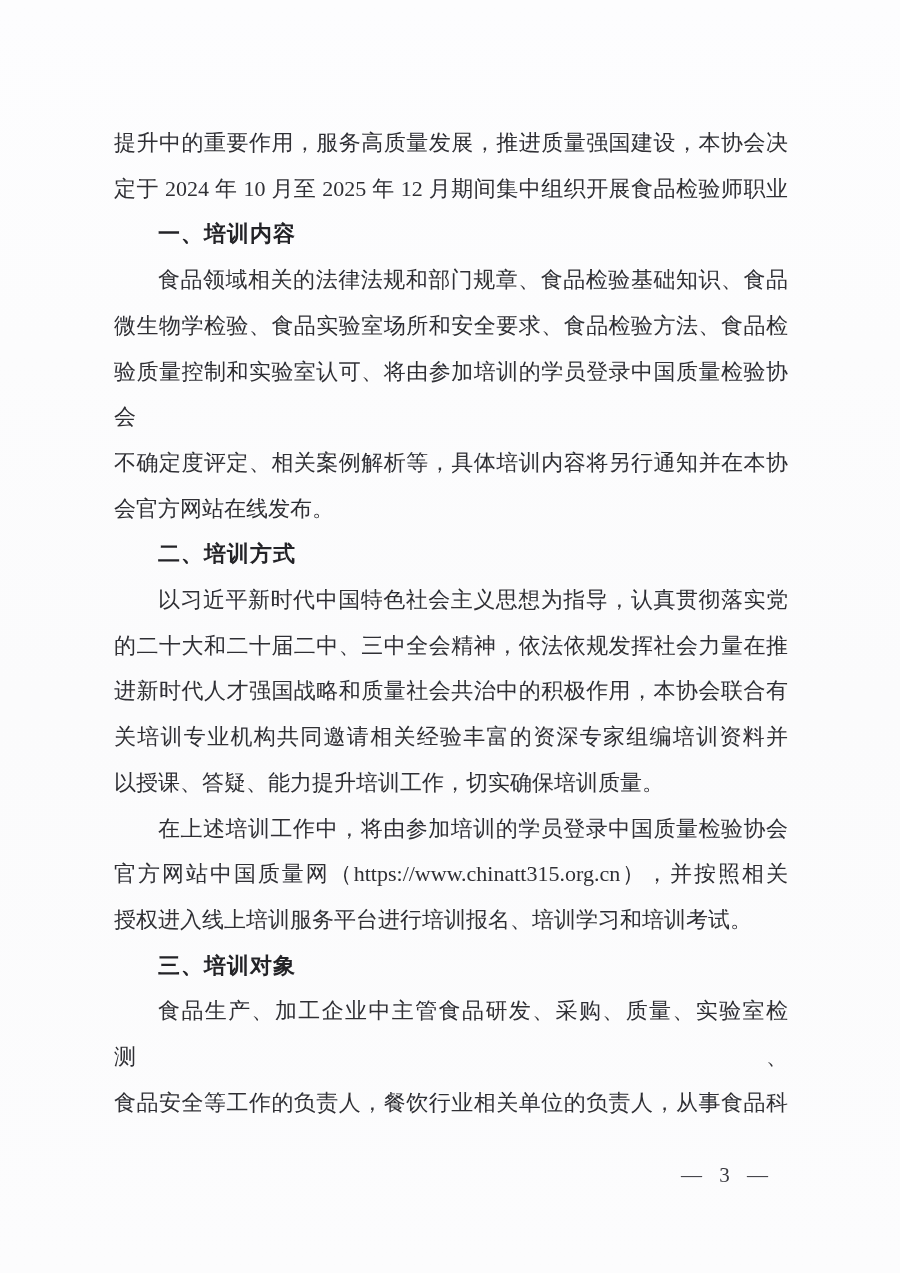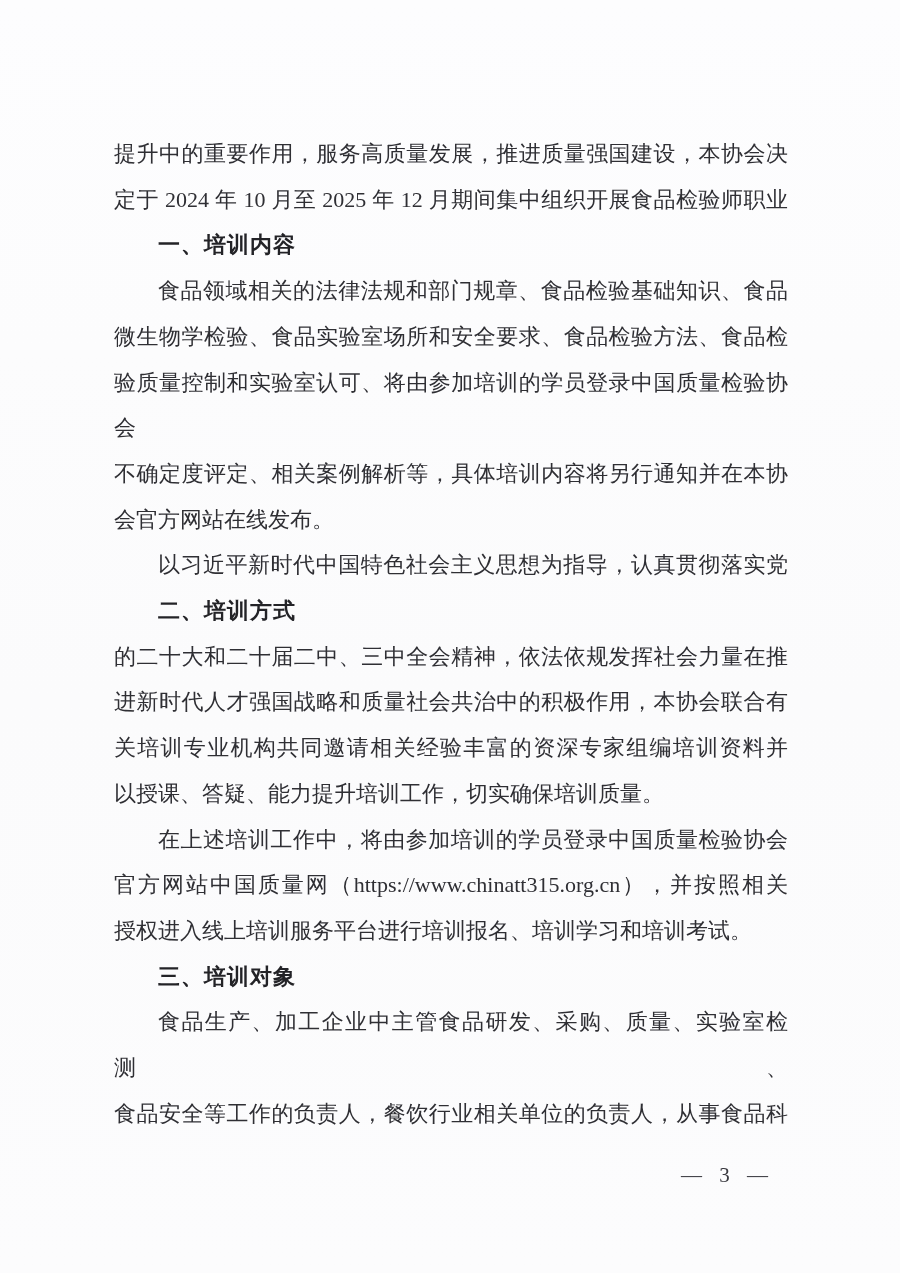--- a/index.html
+++ b/index.html
@@ -11,21 +11,21 @@
     position: relative;
     width: 900px;
     height: 1273px;
     background: linear-gradient(180deg, #fdfdfe 0%, #fbfbfc 55%, #fcfcfd 100%);
     overflow: hidden;
     font-family: "Liberation Serif", "DejaVu Serif", serif;
   }
   .body-text {
     position: absolute;
     left: 114px;
-    top: 131px;
+    top: 120px;
     width: 674px;
   }
   .ln {
     font-family: "Liberation Serif", "DejaVu Serif", serif;
     font-size: 22px;
     line-height: 45.7px;
     color: #2f2f34;
     text-align: justify;
     text-justify: inter-character;
     text-align-last: left;
@@ -68,22 +68,22 @@
 
   <div class="body-text">
     <div class="ln j">提升中的重要作用，服务高质量发展，推进质量强国建设，本协会决</div>
     <div class="ln j">定于 2024 年 10 月至 2025 年 12 月期间集中组织开展食品检验师职业</div>
     <div class="ln ind head">一、培训内容</div>
     <div class="ln ind j">食品领域相关的法律法规和部门规章、食品检验基础知识、食品</div>
     <div class="ln j">微生物学检验、食品实验室场所和安全要求、食品检验方法、食品检</div>
     <div class="ln j">验质量控制和实验室认可、将由参加培训的学员登录中国质量检验协会</div>
     <div class="ln j">不确定度评定、相关案例解析等，具体培训内容将另行通知并在本协</div>
     <div class="ln">会官方网站在线发布。</div>
+    <div class="ln ind head">二、培训方式</div>
     <div class="ln ind j">以习近平新时代中国特色社会主义思想为指导，认真贯彻落实党</div>
-    <div class="ln ind head">二、培训方式</div>
     <div class="ln j">的二十大和二十届二中、三中全会精神，依法依规发挥社会力量在推</div>
     <div class="ln j">进新时代人才强国战略和质量社会共治中的积极作用，本协会联合有</div>
     <div class="ln j">关培训专业机构共同邀请相关经验丰富的资深专家组编培训资料并</div>
     <div class="ln">以授课、答疑、能力提升培训工作，切实确保培训质量。</div>
     <div class="ln ind j">在上述培训工作中，将由参加培训的学员登录中国质量检验协会</div>
     <div class="ln j">官方网站中国质量网（https://www.chinatt315.org.cn），并按照相关</div>
     <div class="ln">授权进入线上培训服务平台进行培训报名、培训学习和培训考试。</div>
     <div class="ln ind head">三、培训对象</div>
     <div class="ln ind j">食品生产、加工企业中主管食品研发、采购、质量、实验室检测、</div>
     <div class="ln j">食品安全等工作的负责人，餐饮行业相关单位的负责人，从事食品科</div>

